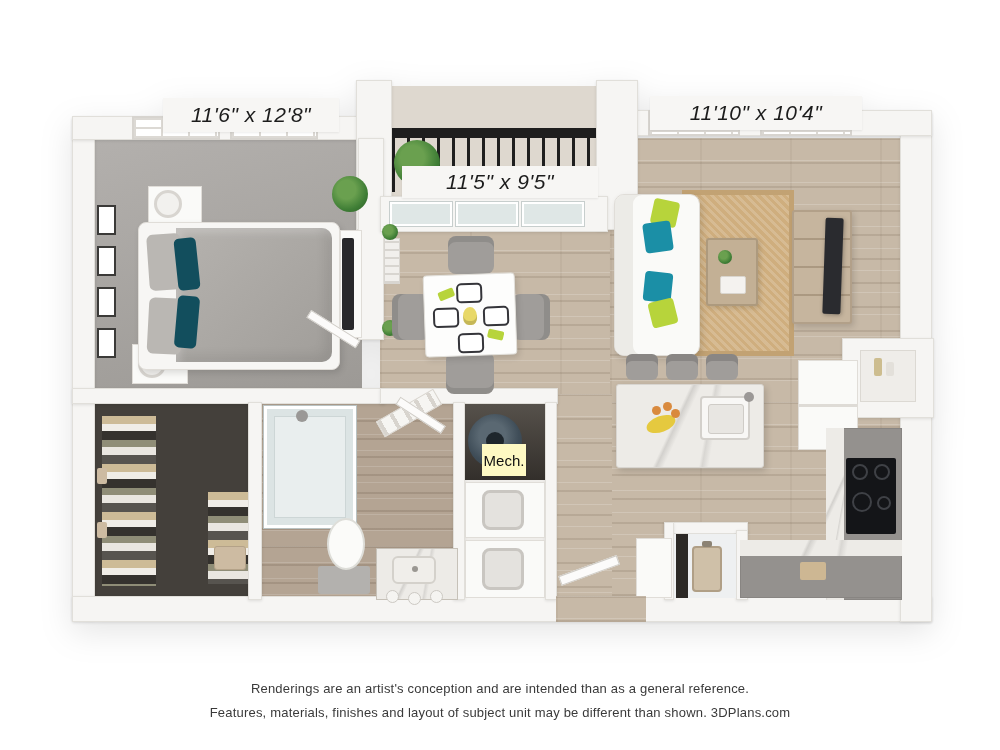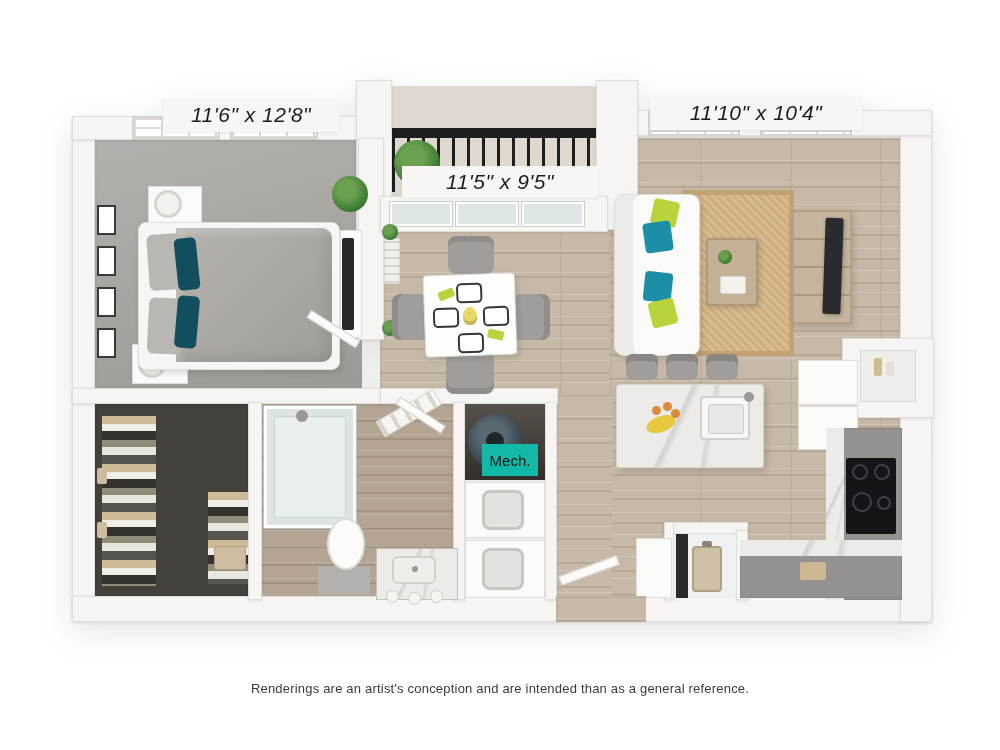--- a/index.html
+++ b/index.html
@@ -208,19 +208,20 @@
 
     <div class="abs chip" style="left:163px;top:98px;width:176px;height:34px;">
       <span class="dim-label">11'6" x 12'8"</span>
     </div>
     <div class="abs chip" style="left:402px;top:166px;width:196px;height:32px;">
       <span class="dim-label">11'5" x 9'5"</span>
     </div>
     <div class="abs chip" style="left:650px;top:96px;width:212px;height:34px;">
       <span class="dim-label">11'10" x 10'4"</span>
     </div>
-    <div class="abs chip" style="left:482px;top:444px;width:56px;height:32px;background:#14b8a6;">
+    <div class="abs chip" style="left:482px;top:444px;width:44px;height:32px;background:#fef9c3;">
       <span class="mech-label">Mech.</span>
     </div>
   </div>
 
   <div class="abs footer-line" style="left:0;top:681px;">Renderings are an artist's conception and are intended than as a general reference.</div>
+  <div class="abs footer-line" style="left:0;top:705px;">Features, materials, finishes and layout of subject unit may be different than shown. 3DPlans.com</div>
 </div>
 
 </body></html>

